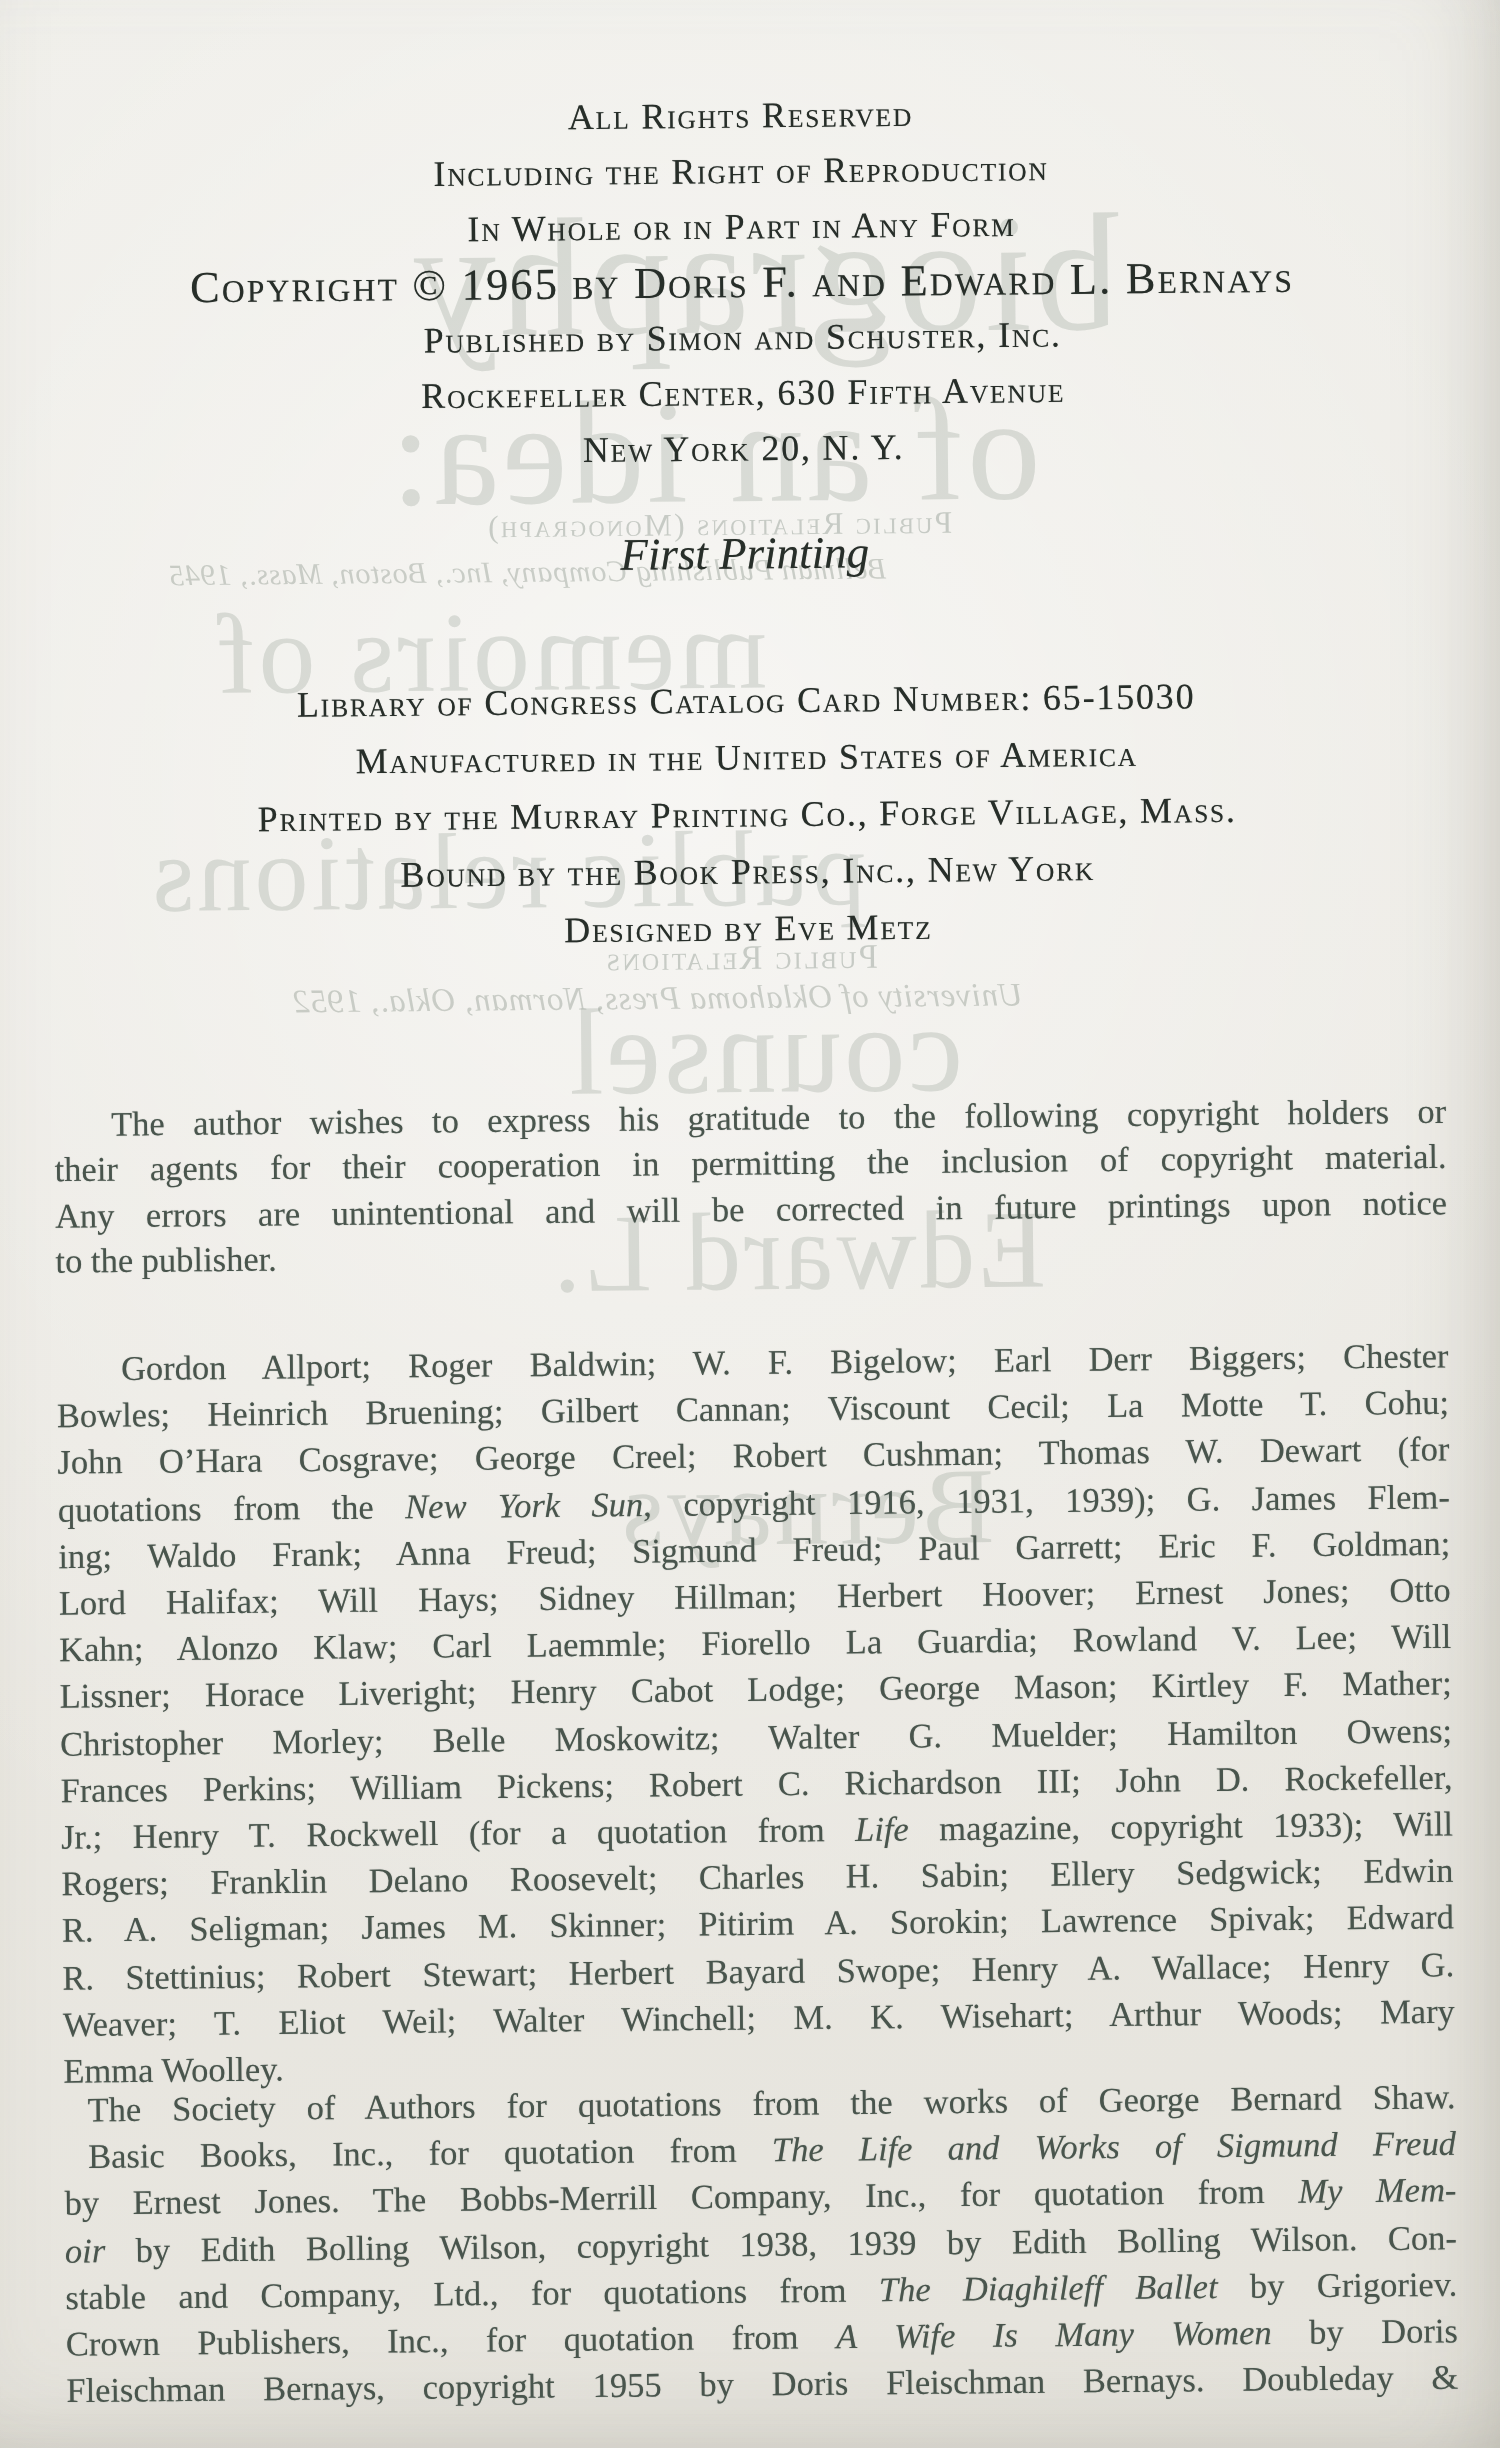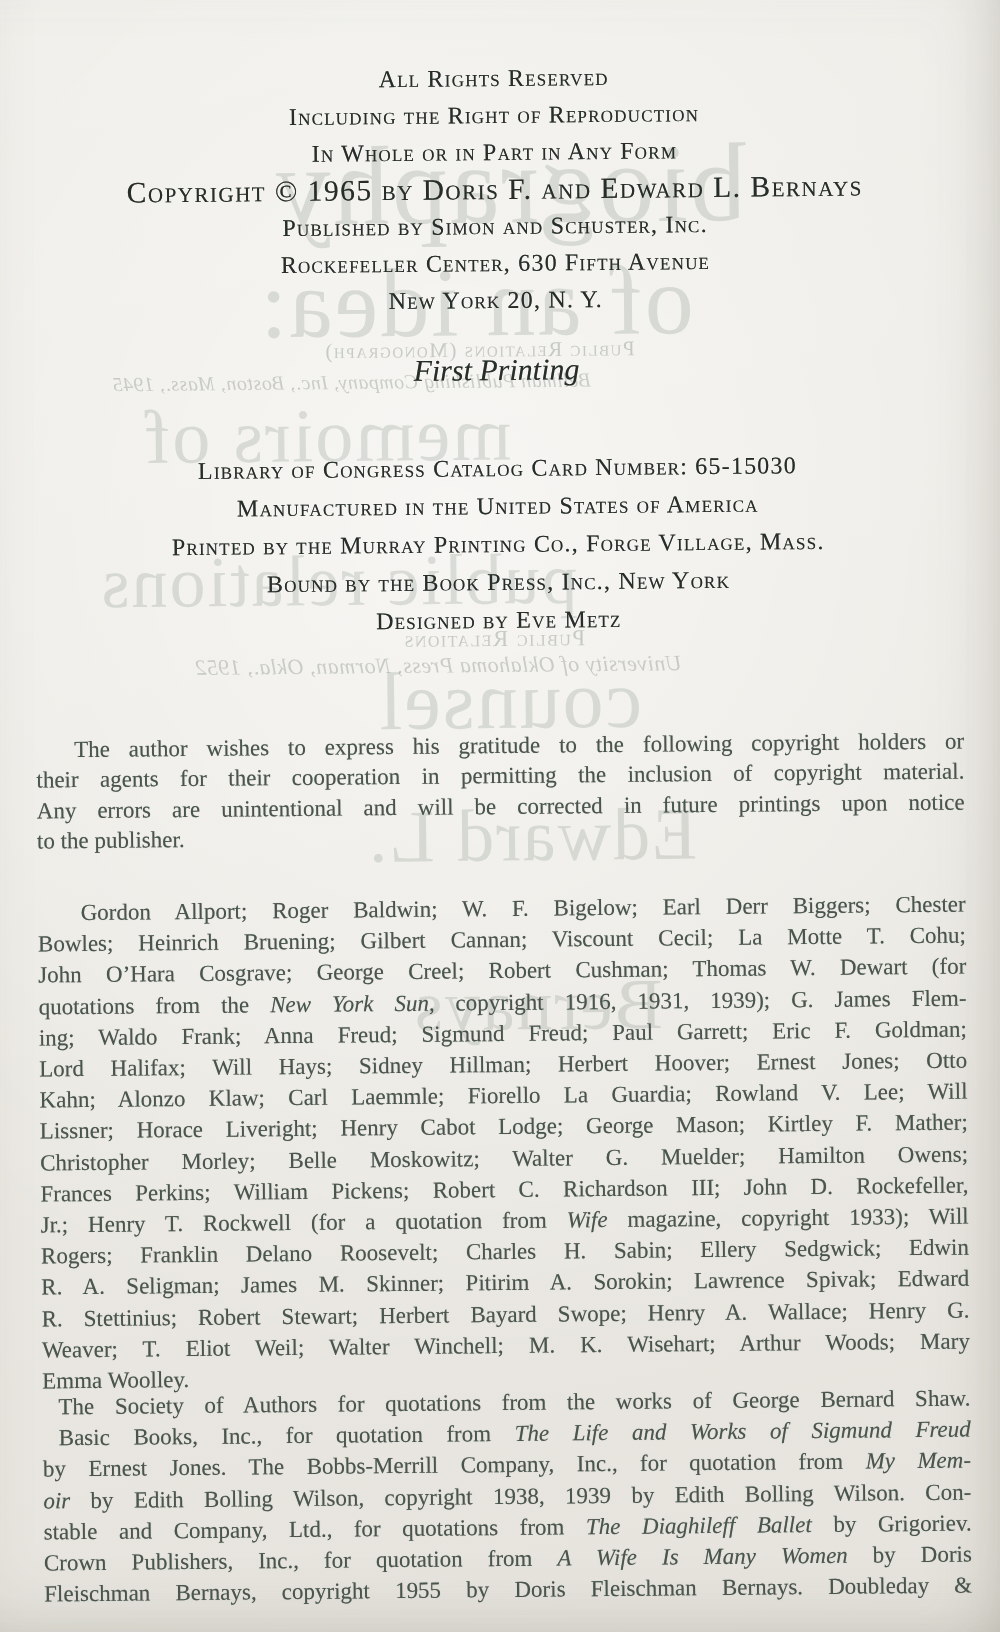--- a/index.html
+++ b/index.html
@@ -128,21 +128,21 @@
         <div class="tline" style="text-indent: 43px;"><span>Gordon Allport; Roger Baldwin; W. F. Bigelow; Earl Derr Biggers; Chester</span></div>
         <div class="tline"><span>Bowles; Heinrich Bruening; Gilbert Cannan; Viscount Cecil; La Motte T. Cohu;</span></div>
         <div class="tline"><span>John O’Hara Cosgrave; George Creel; Robert Cushman; Thomas W. Dewart (for</span></div>
         <div class="tline"><span>quotations from the </span><i>New York Sun</i><span>, copyright 1916, 1931, 1939); G. James Flem-</span></div>
         <div class="tline"><span>ing; Waldo Frank; Anna Freud; Sigmund Freud; Paul Garrett; Eric F. Goldman;</span></div>
         <div class="tline"><span>Lord Halifax; Will Hays; Sidney Hillman; Herbert Hoover; Ernest Jones; Otto</span></div>
         <div class="tline"><span>Kahn; Alonzo Klaw; Carl Laemmle; Fiorello La Guardia; Rowland V. Lee; Will</span></div>
         <div class="tline"><span>Lissner; Horace Liveright; Henry Cabot Lodge; George Mason; Kirtley F. Mather;</span></div>
         <div class="tline"><span>Christopher Morley; Belle Moskowitz; Walter G. Muelder; Hamilton Owens;</span></div>
         <div class="tline"><span>Frances Perkins; William Pickens; Robert C. Richardson III; John D. Rockefeller,</span></div>
-        <div class="tline"><span>Jr.; Henry T. Rockwell (for a quotation from </span><i>Wife</i><span> magazine, copyright 1933); Will</span></div>
+        <div class="tline"><span>Jr.; Henry T. Rockwell (for a quotation from </span><i>Life</i><span> magazine, copyright 1933); Will</span></div>
         <div class="tline"><span>Rogers; Franklin Delano Roosevelt; Charles H. Sabin; Ellery Sedgwick; Edwin</span></div>
         <div class="tline"><span>R. A. Seligman; James M. Skinner; Pitirim A. Sorokin; Lawrence Spivak; Edward</span></div>
         <div class="tline"><span>R. Stettinius; Robert Stewart; Herbert Bayard Swope; Henry A. Wallace; Henry G.</span></div>
         <div class="tline"><span>Weaver; T. Eliot Weil; Walter Winchell; M. K. Wisehart; Arthur Woods; Mary</span></div>
         <div class="tline ragged"><span>Emma Woolley.</span></div>
       </div>
 
     <div class="block para pubs">
         <div class="tline" style="text-indent: 16px;"><span>The Society of Authors for quotations from the works of George Bernard Shaw.</span></div>
         <div class="tline" style="text-indent: 16px;"><span>Basic Books, Inc., for quotation from </span><i>The Life and Works of Sigmund Freud</i></div>

